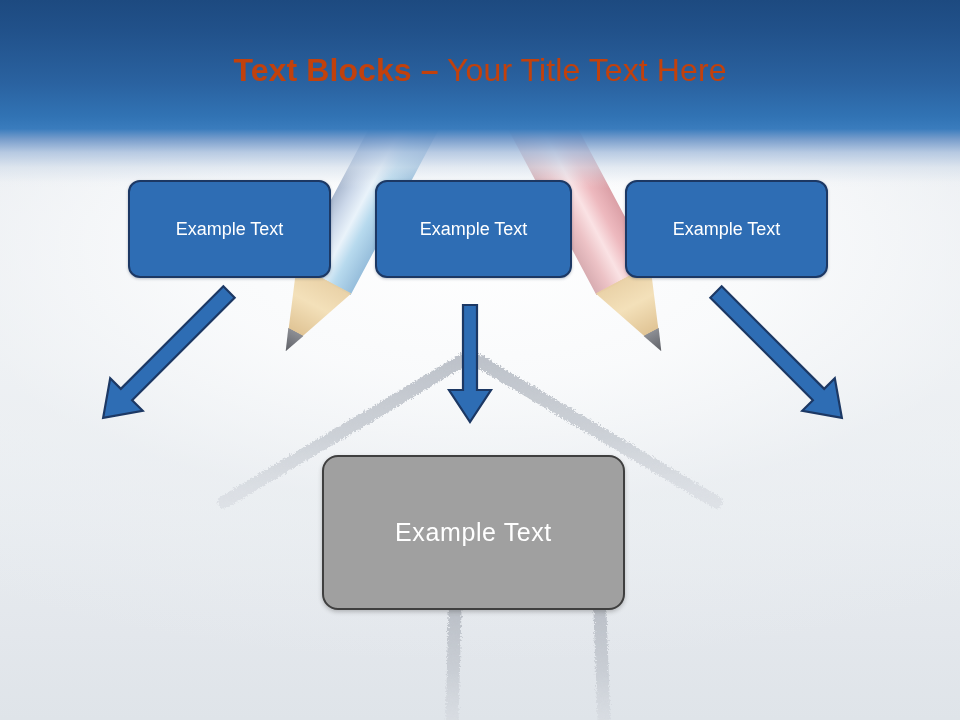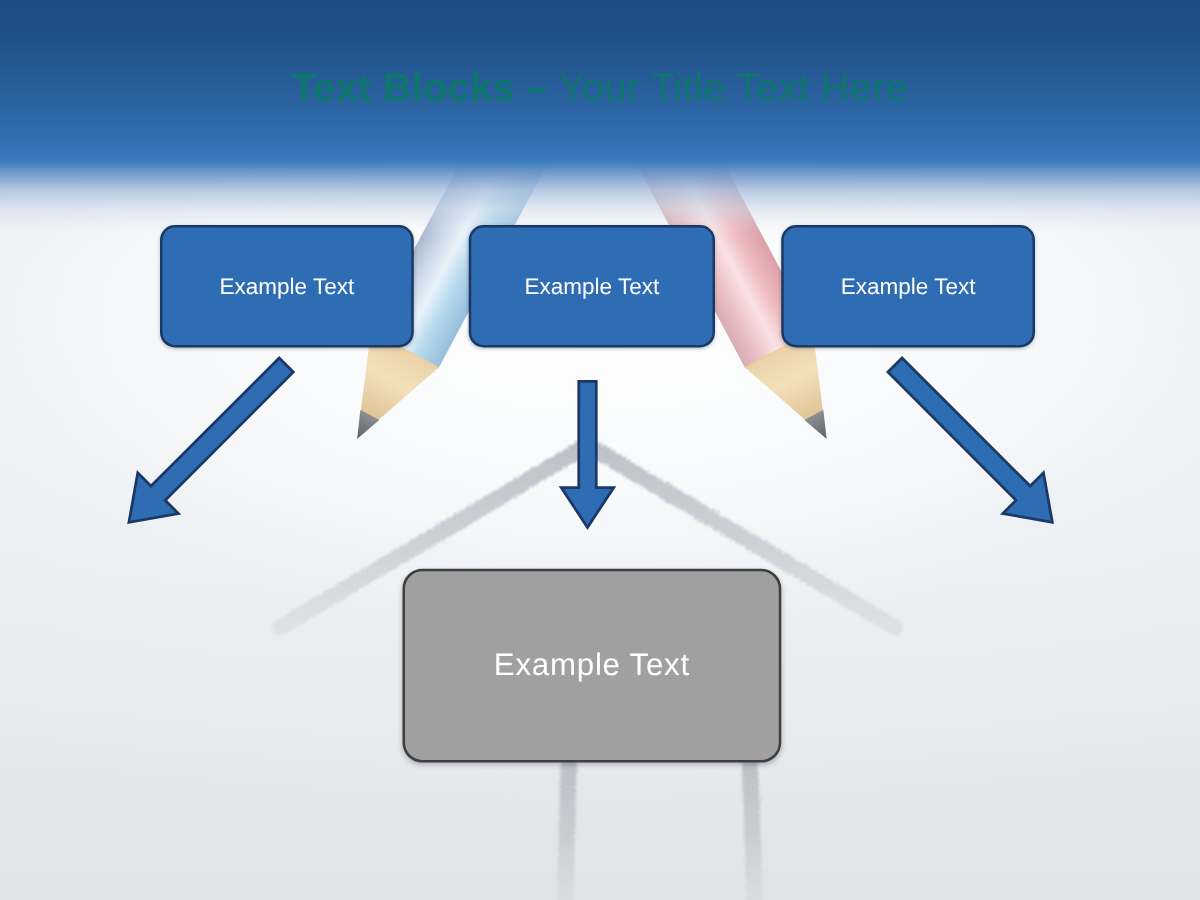--- a/index.html
+++ b/index.html
@@ -101,21 +101,21 @@
         rgba(233,236,239,0.0) 100%);
     pointer-events: none;
   }
 
   .title {
     position: absolute;
     left: 0;
     top: 50px;
     width: 960px;
     text-align: center;
-    color: #0f766e;
+    color: #c2410c;
     font-size: 32px;
     line-height: 40px;
     letter-spacing: 0.1px;
     white-space: nowrap;
   }
   .title .t-bold { font-weight: bold; }
   .title .t-light { font-weight: normal; }
 
   
   .box {

